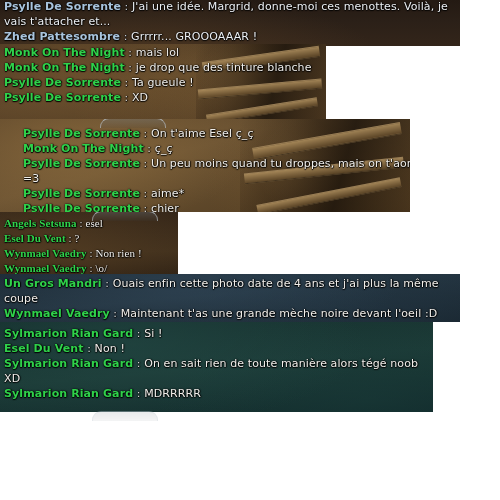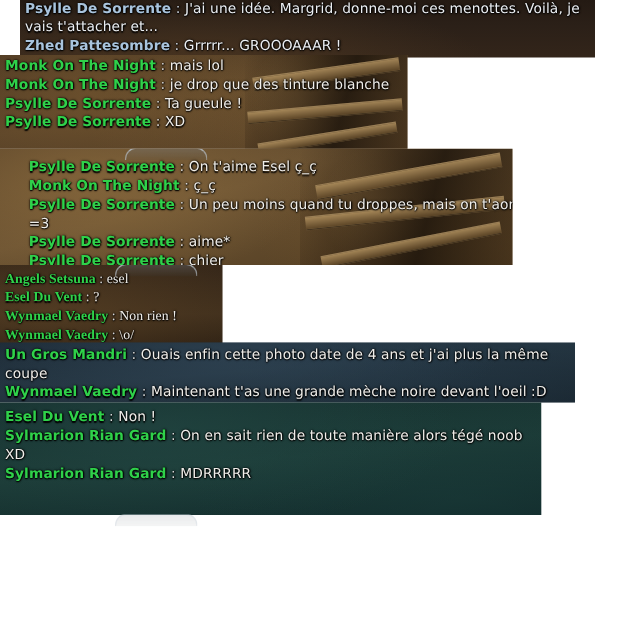--- a/index.html
+++ b/index.html
@@ -112,21 +112,21 @@
     border-left: 1px solid rgba(190,200,210,0.6);
     border-right: 1px solid rgba(190,200,210,0.6);
     background: linear-gradient(180deg, rgba(120,130,140,0.30), rgba(60,68,76,0.10));
   }
 </style>
 </head>
 <body>
 
 <div id="stage">
 
-  <div class="panel bg-brown-dark blu" style="left:0px; top:0px; width:460px; height:46px;margin-left:16px;">
+  <div class="panel bg-brown-dark blu" style="left:0px; top:0px; width:460px; height:46px;">
     <div class="lines" style="top:-1px;">
       <div class="line"><span class="nm">Psylle De Sorrente</span><span class="sep"> : </span><span class="msg">J'ai une idée. Margrid, donne-moi ces menottes. Voilà, je vais t'attacher et...</span></div>
       <div class="line"><span class="nm">Zhed Pattesombre</span><span class="sep"> : </span><span class="msg">Grrrrr... GROOOAAAR !</span></div>
     </div>
   </div>
 
   <div class="panel bg-brown-mid grn" style="left:0px; top:44px; width:305px; height:75px;">
     <div class="prop-leather">
       <div class="strap" style="left:6px; top:10px; width:118px; height:9px; transform:rotate(-8deg);"></div>
       <div class="strap" style="left:2px; top:40px; width:124px; height:8px; transform:rotate(-5deg);"></div>
@@ -170,20 +170,21 @@
 
   <div class="panel bg-navy grn" style="left:0px; top:274px; width:460px; height:48px;">
     <div class="lines" style="top:2px;">
       <div class="line"><span class="nm">Un Gros Mandri</span><span class="sep"> : </span><span class="msg">Ouais enfin cette photo date de 4 ans et j'ai plus la même coupe</span></div>
       <div class="line"><span class="nm">Wynmael Vaedry</span><span class="sep"> : </span><span class="msg">Maintenant t'as une grande mèche noire devant l'oeil :D *s'enfuit en courant*</span></div>
     </div>
   </div>
 
   <div class="panel bg-teal grn" style="left:0px; top:322px; width:433px; height:90px;">
     <div class="lines" style="top:4px;">
+      <div class="line"><span class="nm">Sylmarion Rian Gard</span><span class="sep"> : </span><span class="msg">Si !</span></div>
       <div class="line"><span class="nm">Esel Du Vent</span><span class="sep"> : </span><span class="msg">Non !</span></div>
       <div class="line"><span class="nm">Sylmarion Rian Gard</span><span class="sep"> : </span><span class="msg">On en sait rien de toute manière alors tégé noob XD</span></div>
       <div class="line"><span class="nm">Sylmarion Rian Gard</span><span class="sep"> : </span><span class="msg">MDRRRRR</span></div>
 
     </div>
   </div>
 
   <div class="nub" style="left:92px; top:411px; opacity:0.55;"></div>
 
 </div>

